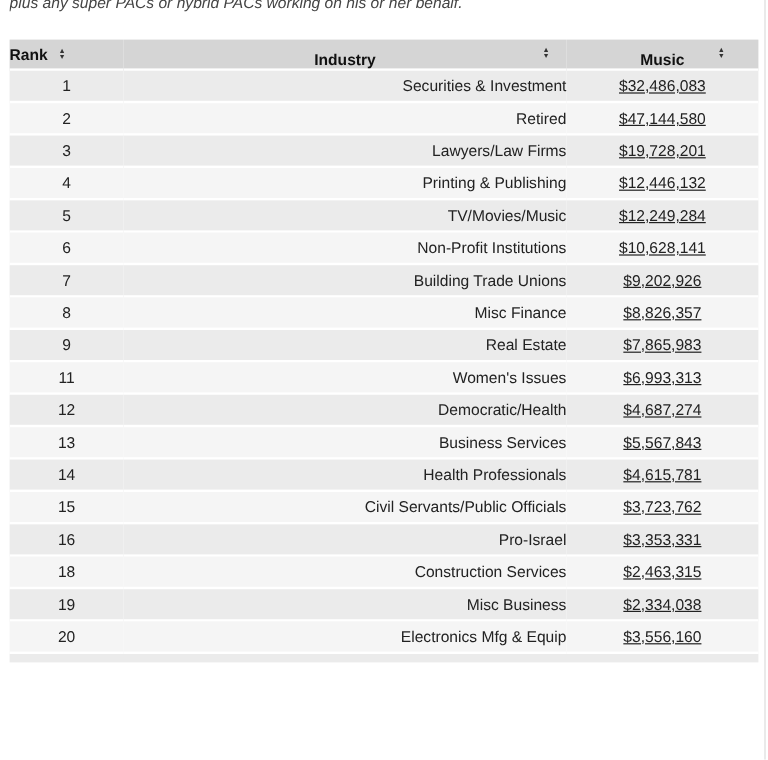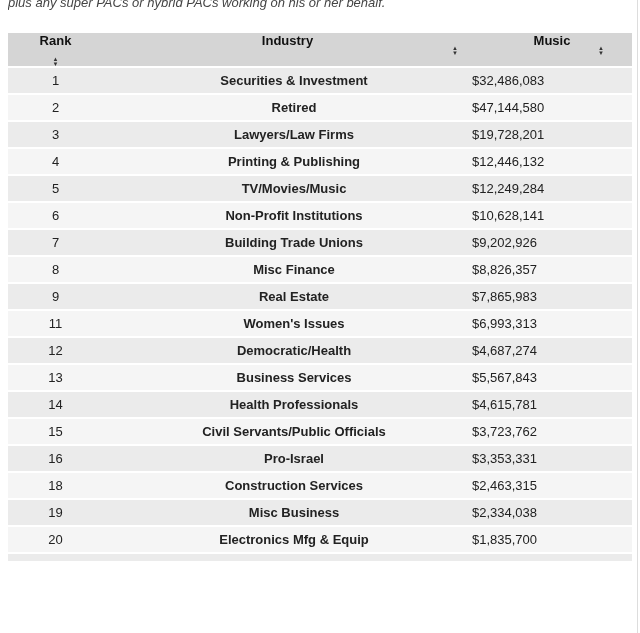--- a/index.html
+++ b/index.html
@@ -48,27 +48,27 @@
     position:relative;
     cursor:pointer;
     user-select:none;
   }
   tbody td{height:27px;}
   tbody tr:nth-child(odd) td{background:var(--row-odd);}
   tbody tr:nth-child(even) td{background:var(--row-even);}
   .col-rank{width:95px;}
   .col-total{width:160px;}
   td.col-rank{text-align:center;}
-  td.col-industry{text-align:center;padding-left:13px;font-weight:bold;}
-  td.col-total{text-align:left;}
+  td.col-industry{text-align:right;padding-left:13px;}
+  td.col-total{text-align:center;text-decoration:underline;}
   .th-inline{
-    display:flex;align-items:center;justify-content:flex-start;gap:9px;height:100%;flex-direction:column;
+    display:flex;align-items:center;justify-content:flex-start;gap:9px;height:100%;
   }
   .th-centered{
-    display:flex;align-items:flex-start;justify-content:center;height:100%;
+    display:flex;align-items:flex-end;justify-content:center;height:100%;
   }
   .sort-icon{
     display:inline-flex;flex-direction:column;align-items:center;
     line-height:4px;font-size:6px;color:#333;gap:1px;
   }
   .sort-icon.abs-right-industry{position:absolute;right:14px;top:50%;transform:translateY(-50%);}
   .sort-icon.abs-right-total{position:absolute;right:28px;top:50%;transform:translateY(-50%);}
   .sort-tri{display:block;}
   .partial-row{
     width:624px;height:7px;margin-left:8px;background:var(--row-odd);
@@ -219,21 +219,21 @@
 
   <tr>
     <td class="col-rank">19</td>
     <td class="col-industry">Misc Business</td>
     <td class="col-total">$2,334,038</td>
   </tr>
 
   <tr>
     <td class="col-rank">20</td>
     <td class="col-industry">Electronics Mfg &amp; Equip</td>
-    <td class="col-total">$1,835,700</td>
+    <td class="col-total">$3,556,160</td>
   </tr>
 </tbody>
   </table>
 
   <div class="partial-row"></div>
   <div class="right-edge"></div>
 
 </div>
 
 </body></html>

